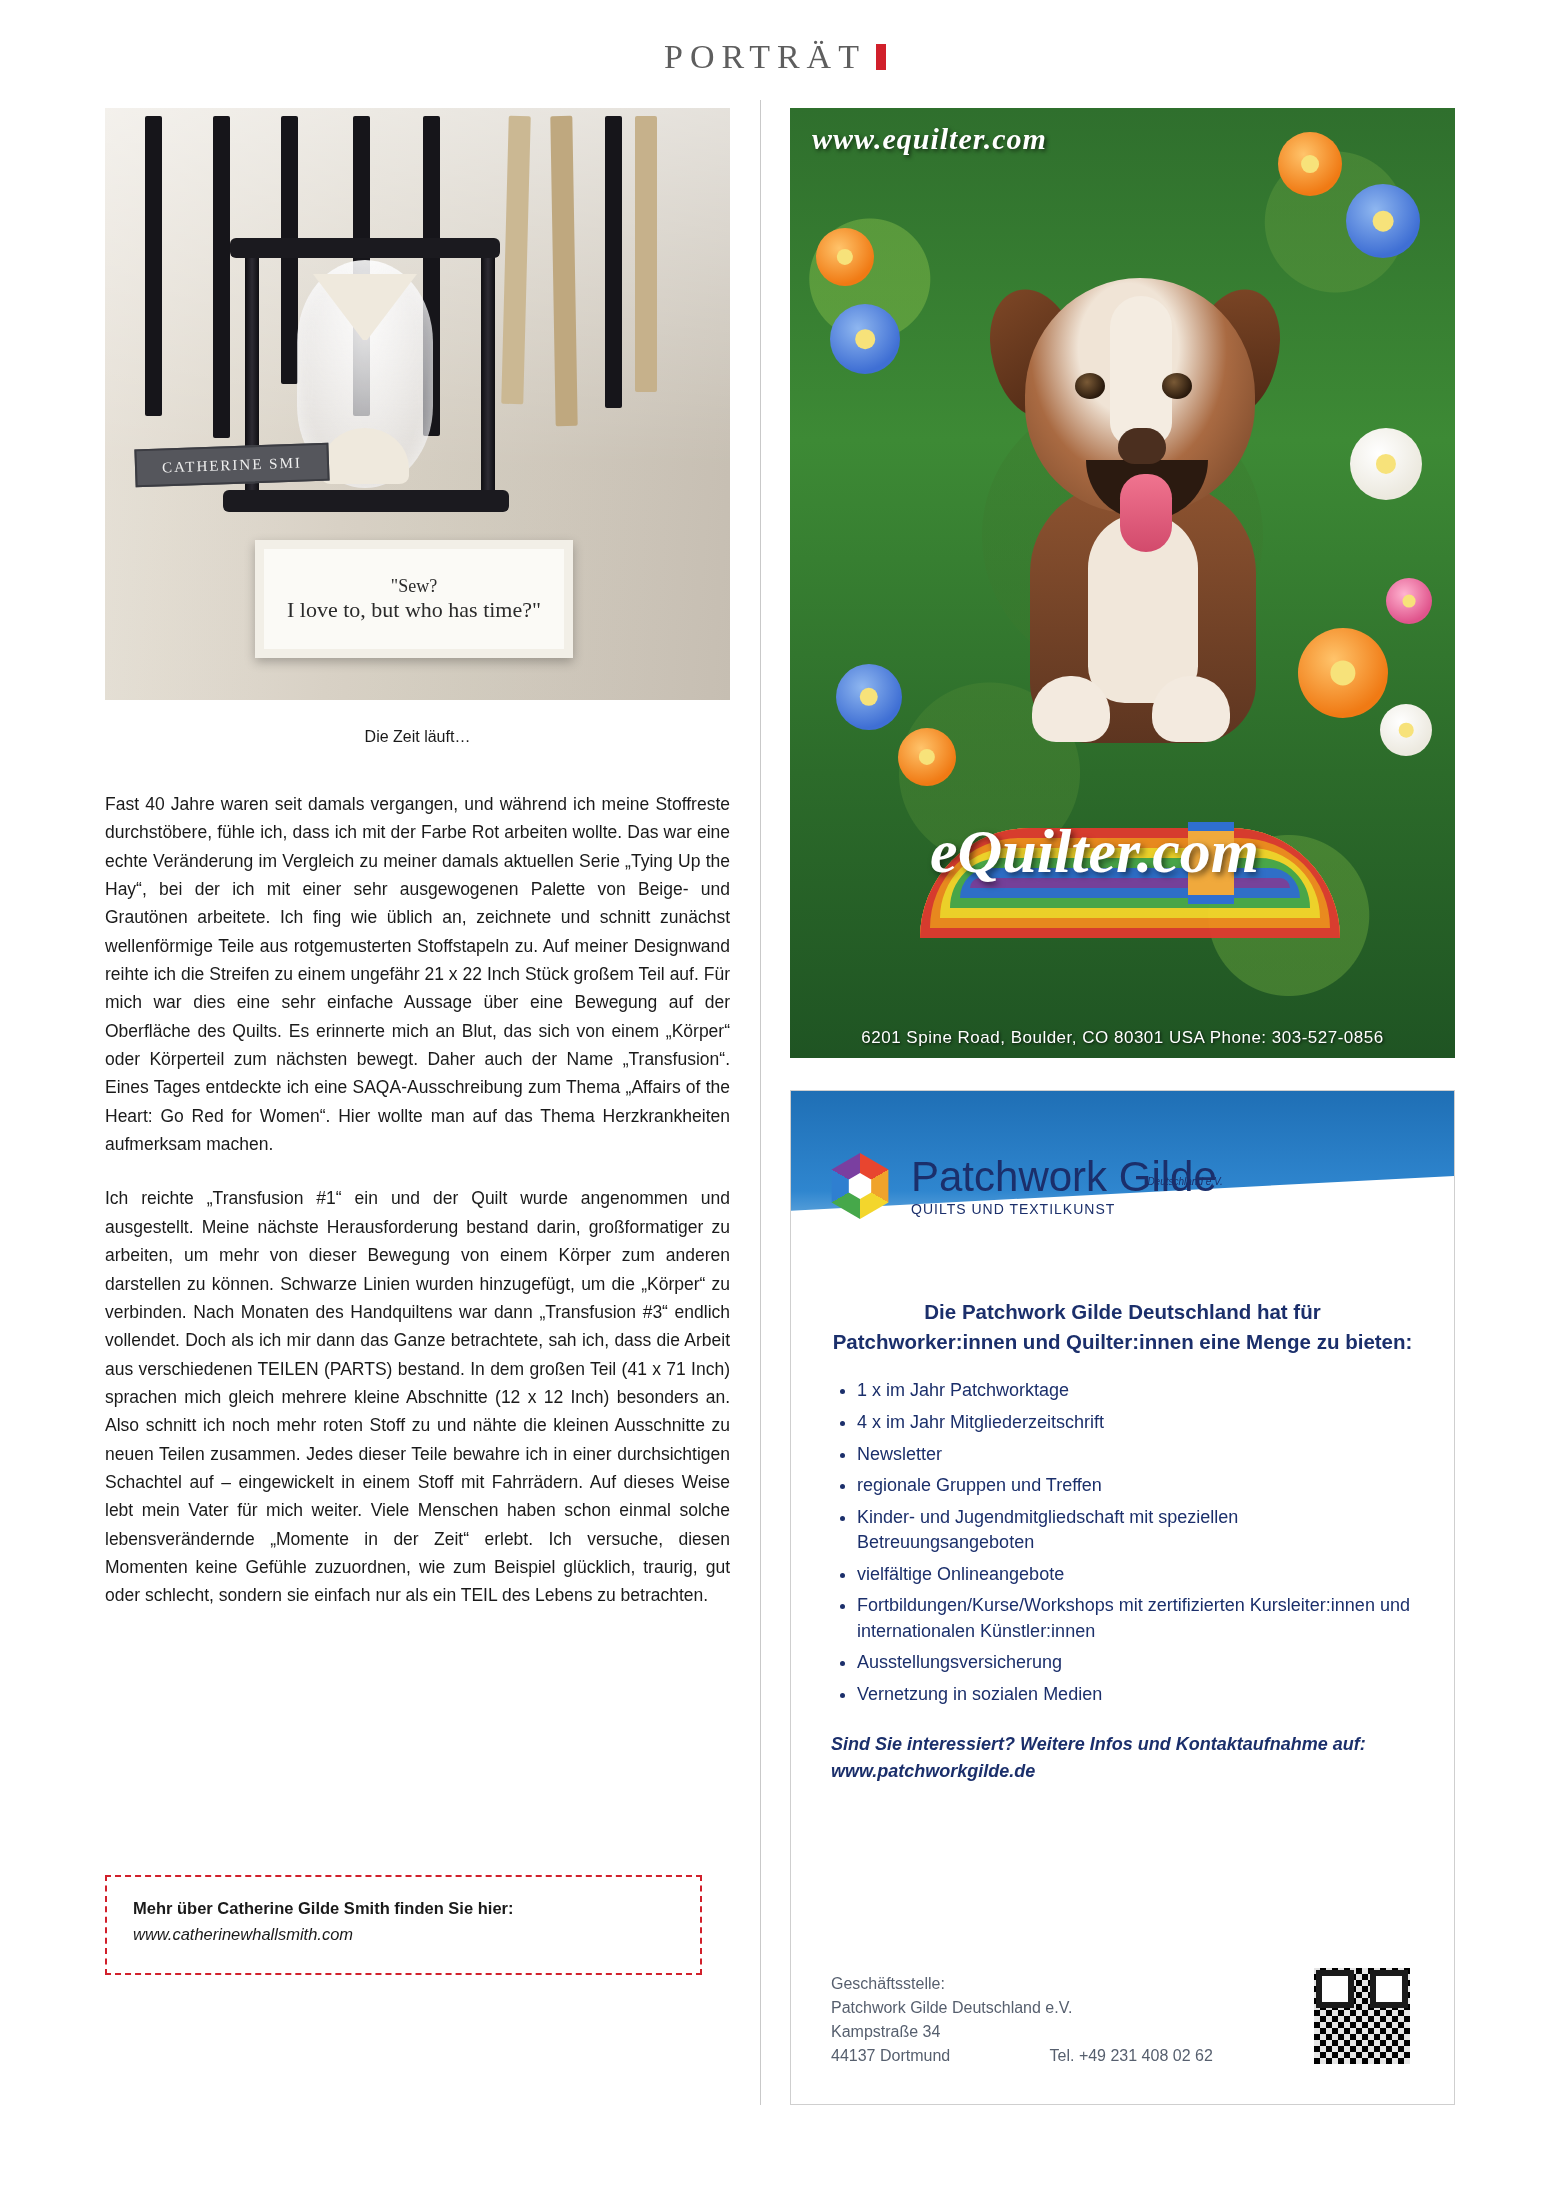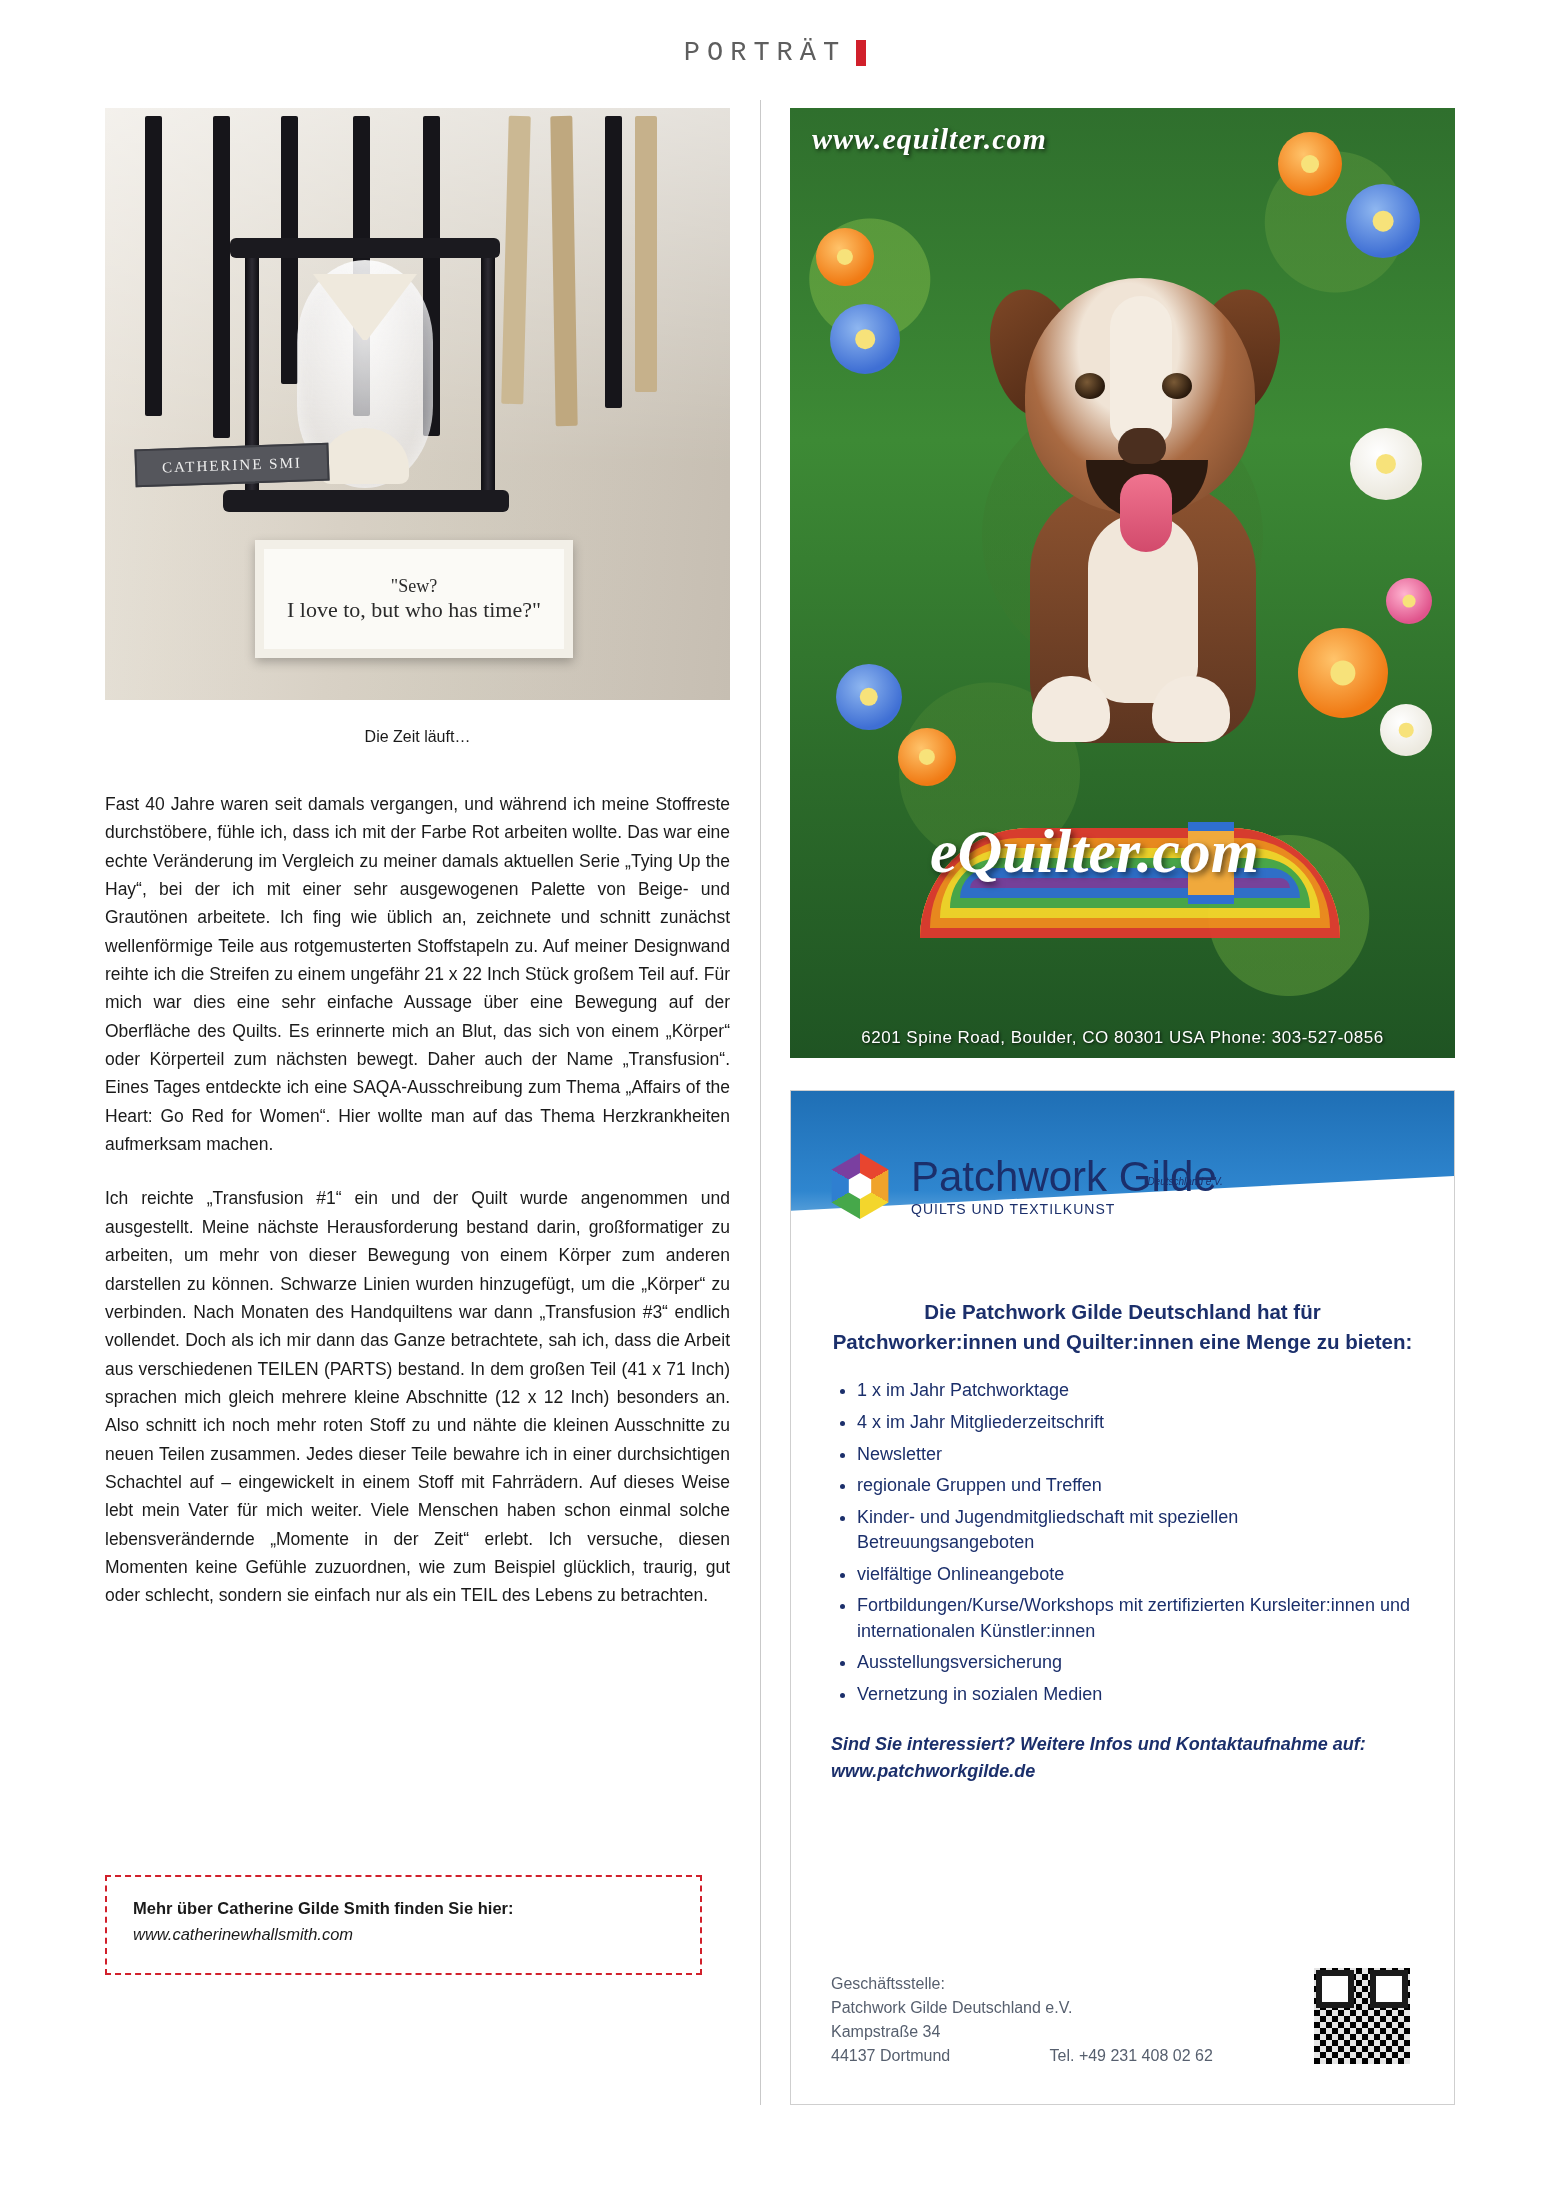--- a/index.html
+++ b/index.html
@@ -23,22 +23,22 @@
     left: 0;
     width: 1550px;
     text-align: center;
   }
   .header-inner {
     display: inline-flex;
     align-items: center;
     gap: 10px;
   }
   .header-title {
-    font-family: Liberation Mono, monospace;
-    font-size: 27px;
+    font-family: Liberation Serif, serif;
+    font-size: 34px;
     letter-spacing: 7px;
     color: #5e5e5e;
   }
   .header-mark {
     display: inline-block;
     width: 10px;
     height: 26px;
     background: #d1202b;
   }
 

